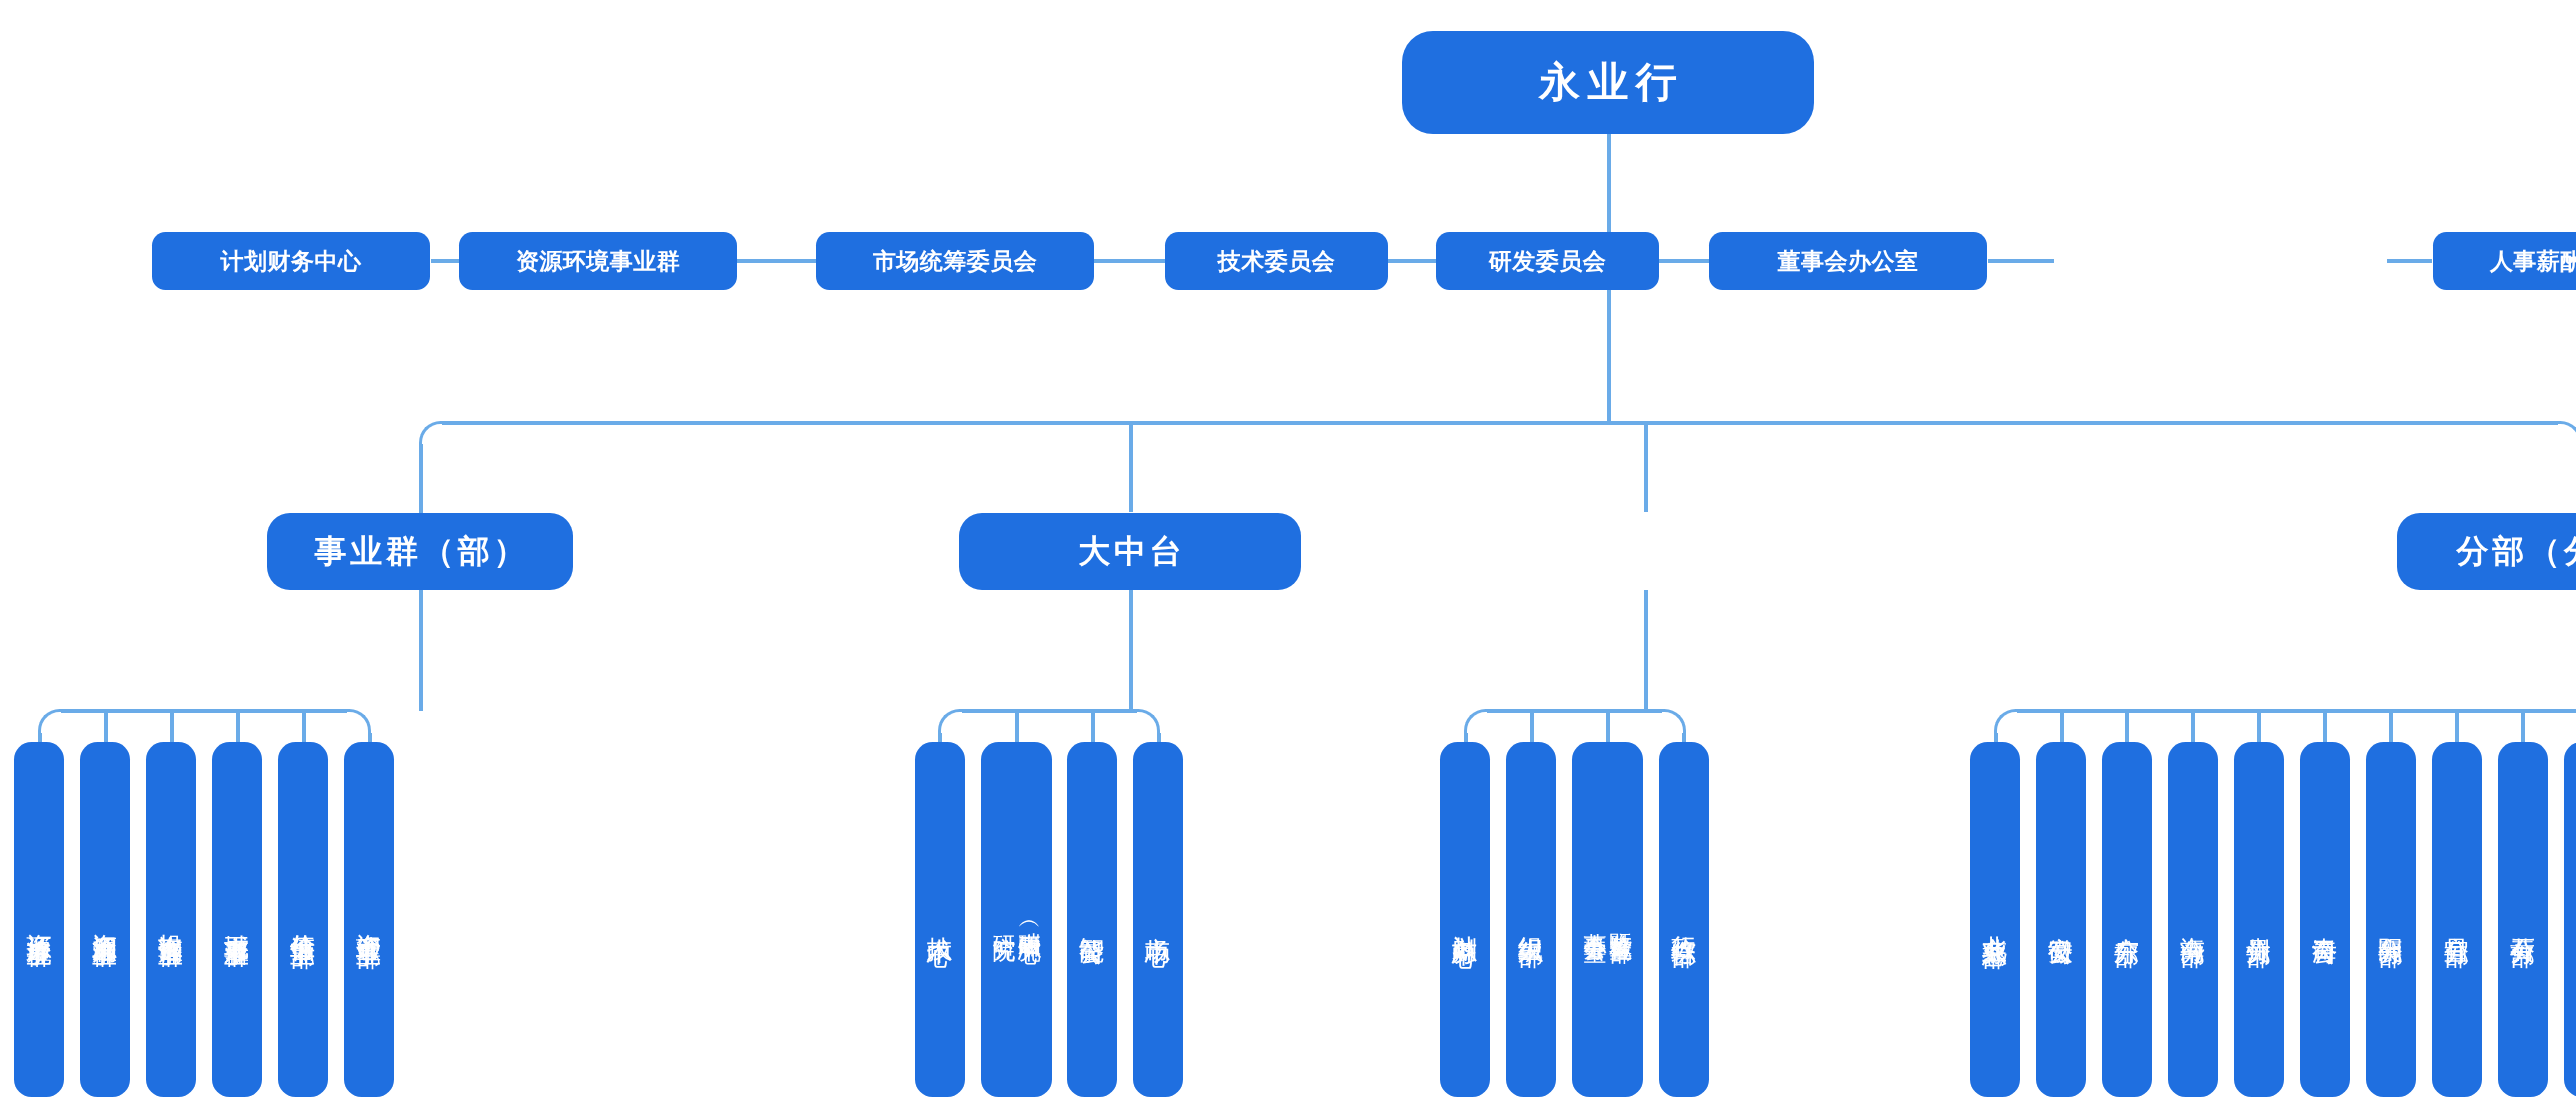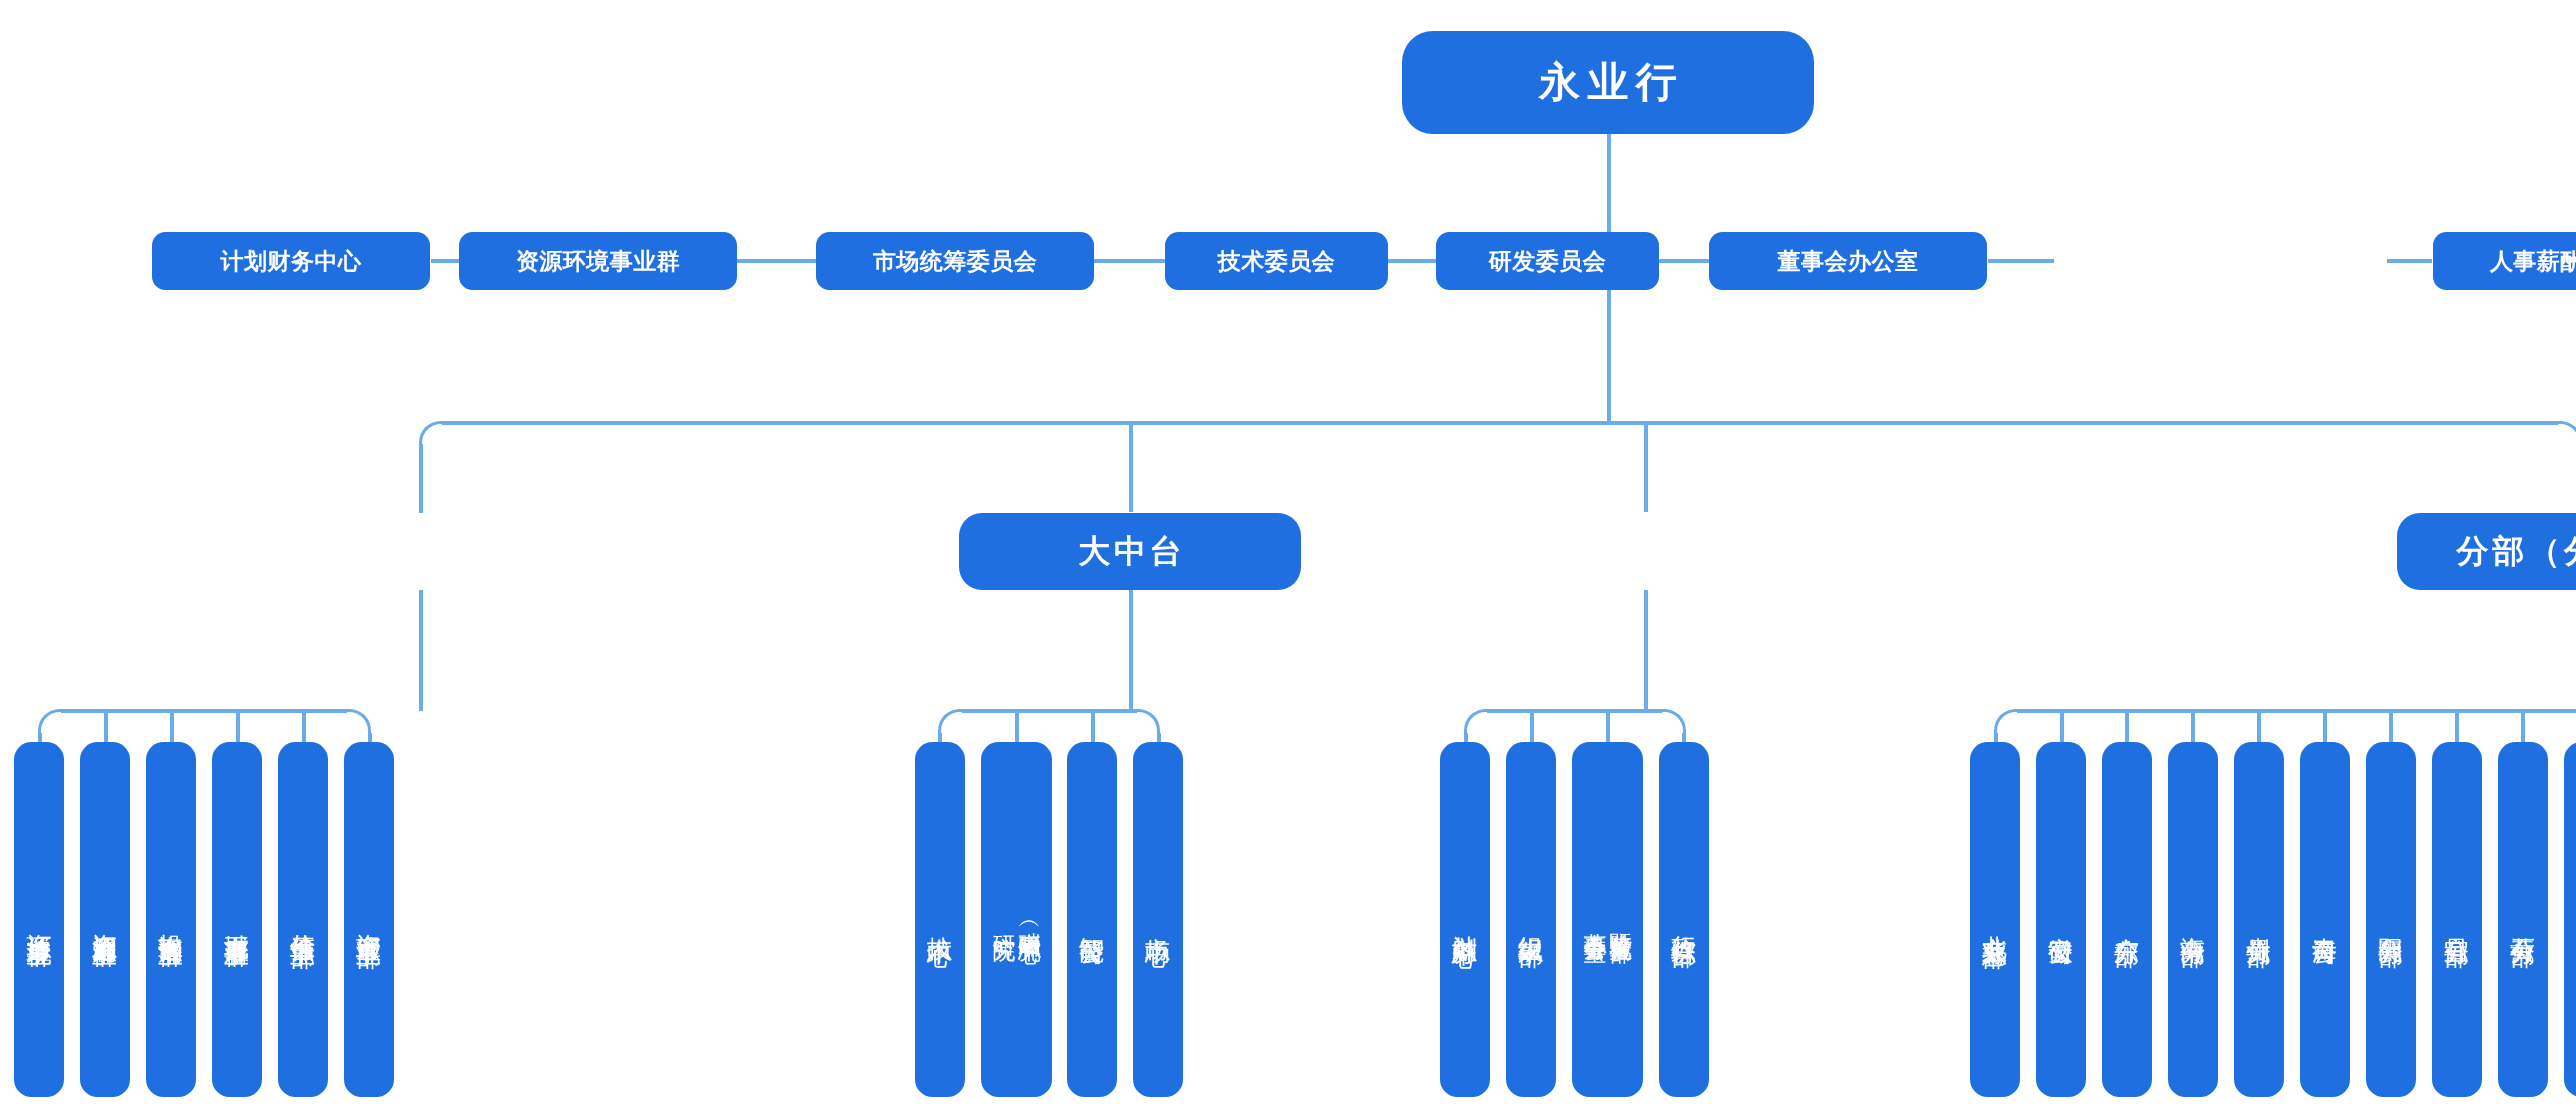--- a/index.html
+++ b/index.html
@@ -101,20 +101,21 @@
     <div class="node committee" style="left: 1436px; top: 232px; width: 223px; height: 58px;">研发委员会</div>
     <div class="ln h" style="left: 1659px; top: 259px; width: 50px;"></div>
     <div class="node committee" style="left: 1709px; top: 232px; width: 278px; height: 58px;">董事会办公室</div>
     <div class="ln h" style="left: 1988px; top: 259px; width: 66px;"></div>
     <div class="ln h" style="left: 2387px; top: 259px; width: 45px;"></div>
     <div class="node committee" style="left: 2433px; top: 232px; width: 278px; height: 58px;">人事薪酬委员会</div>
     <div class="ln h" style="left: 442px; top: 421px; width: 2116px;"></div>
     <div class="corner tl" style="left: 419px; top: 421px; width: 21.6px; height: 21.6px;"></div>
     <div class="corner tr" style="left: 2557px; top: 421px; width: 21.6px; height: 21.6px;"></div>
     <div class="ln v" style="left: 419px; top: 444px; height: 69px;"></div>
+    <div class="node group" style="left: 267px; top: 513px; width: 306px; height: 77px;">事业群（部）</div>
     <div class="ln v" style="left: 1129px; top: 422px; height: 90px;"></div>
     <div class="node group" style="left: 959px; top: 513px; width: 342px; height: 77px; border-radius: 23px;">大中台</div>
     <div class="ln v" style="left: 1644px; top: 422px; height: 90px;"></div>
     <div class="node group" style="left: 2397px; top: 513px; width: 366px; height: 77px;">分部（分公司）</div>
     <div class="ln v" style="left: 419px; top: 590px; height: 121px;"></div>
     <div class="ln h" style="left: 61px; top: 709px; width: 286px;"></div>
     <div class="corner tl" style="left: 38px; top: 709px; width: 21.6px; height: 21.6px;"></div>
     <div class="corner tr" style="left: 346px; top: 709px; width: 21.6px; height: 21.6px;"></div>
     <div class="ln v" style="left: 38px; top: 733px; height: 9.3px;"></div>
     <div class="node leaf" style="left: 14.4px; top: 742px; width: 50px; height: 355px;">

